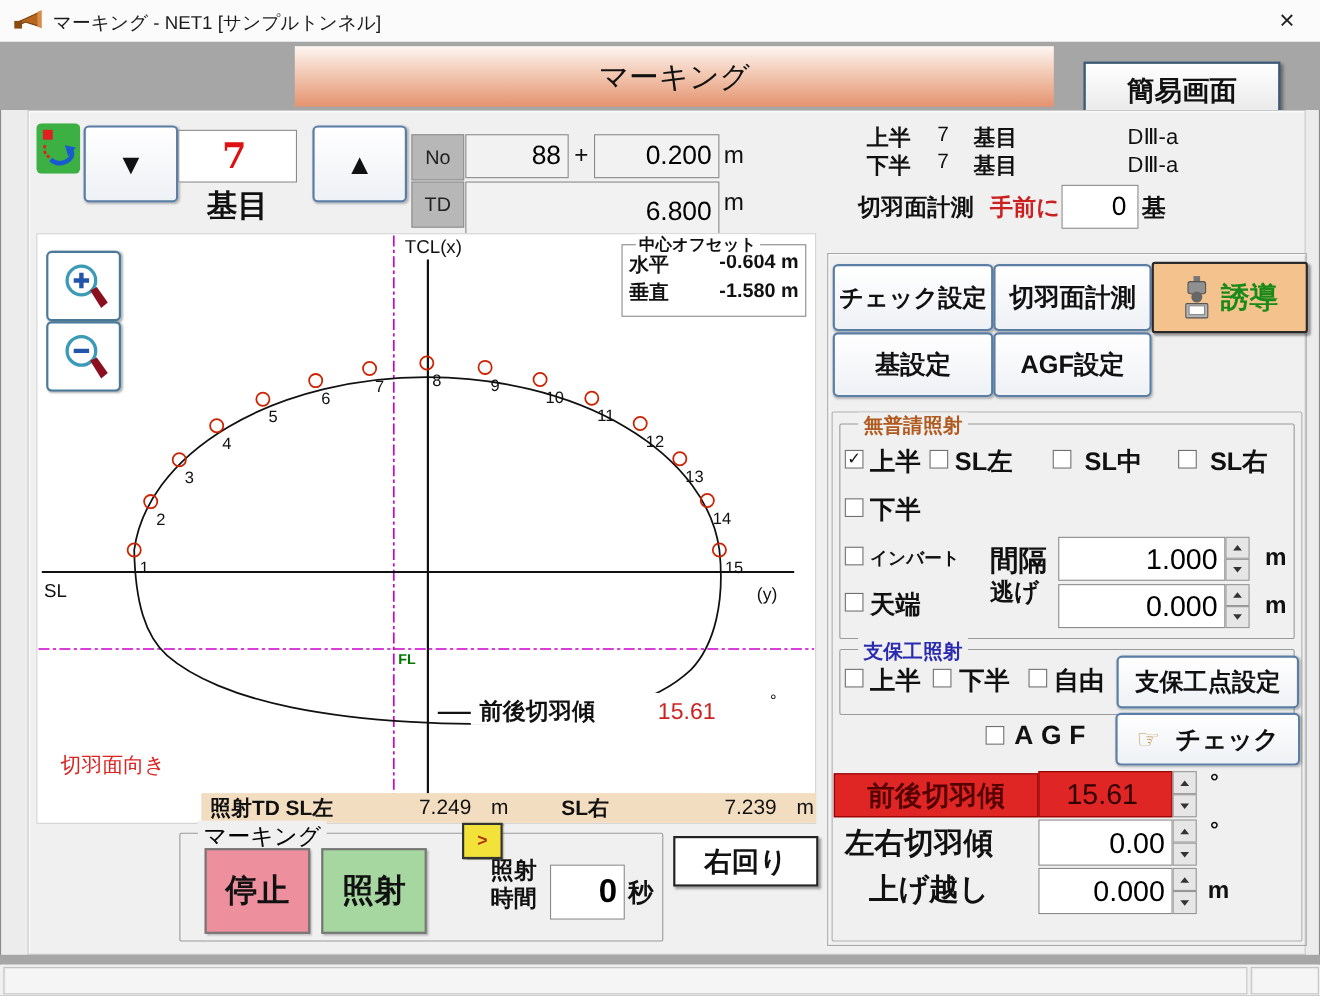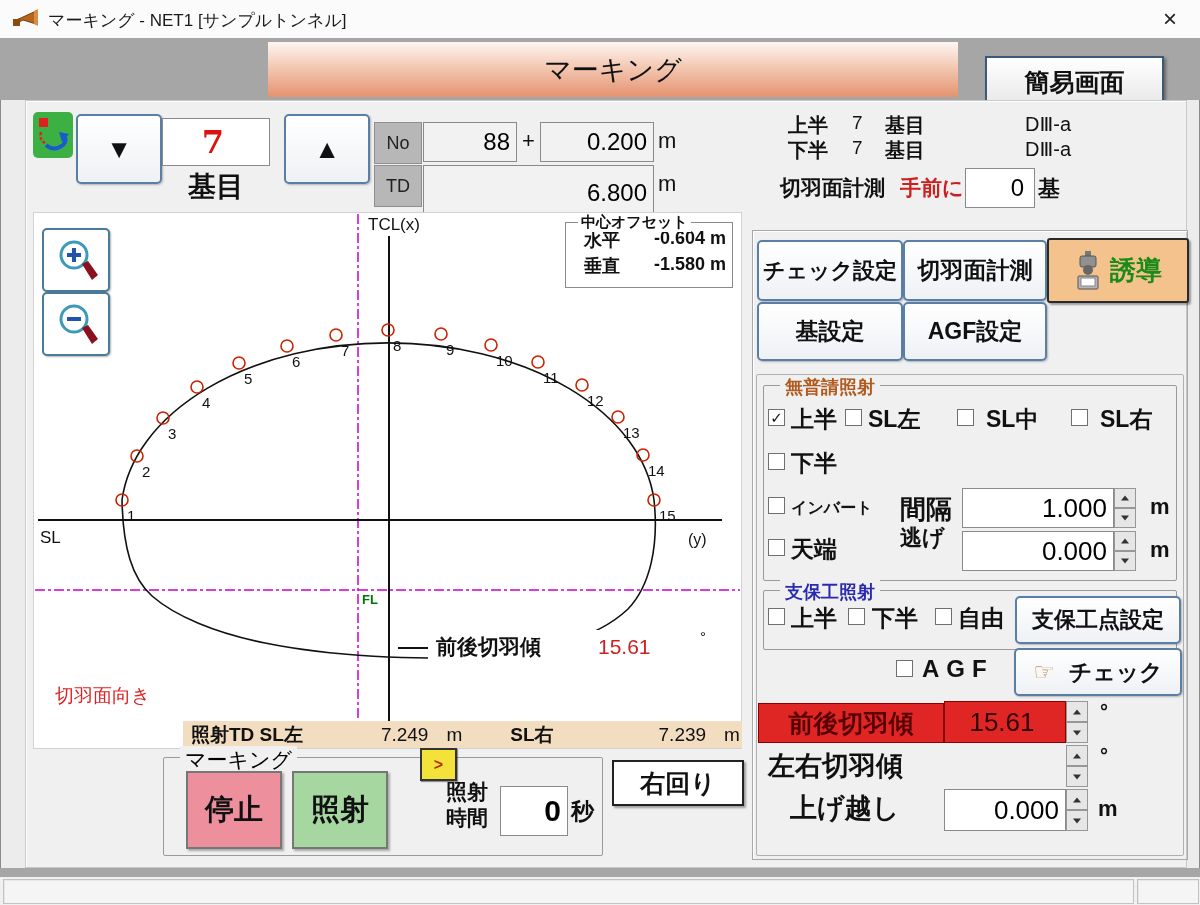--- a/index.html
+++ b/index.html
@@ -30,21 +30,21 @@
   .spin-down::after{border-top:5px solid #333;}
   .jp-bold{font-weight:bold;color:#111;}
   
   #plot{left:33px;top:212px;width:709px;height:537px;background:#fff;border:1px solid #d2d2d2;box-sizing:border-box;}
   #plot-svg{left:33px;top:212px;}
   svg text{font-family:"Liberation Sans","DejaVu Sans",sans-serif;}
   .pt{fill:none;stroke:#cc2200;stroke-width:1.6;}
   .ptlbl{font-size:15px;fill:#111;}
   #offset-box{left:565px;top:222px;width:166px;height:64px;background:#fff;border:1.5px solid #8a8a8a;}
   #offset-title{left:578px;top:213px;font-size:15px;font-weight:bold;background:#fff;padding:0 3px;color:#111;}
-  .offset-row{display:flex;justify-content:space-between;padding:2px 6px 0 6px;font-size:18px;font-weight:bold;color:#111;margin-left:12px;}
+  .offset-row{display:flex;justify-content:space-between;padding:2px 6px 0 6px;font-size:18px;font-weight:bold;color:#111;}
   .zoombtn{width:64px;height:60px;background:#fff;border:2px solid #4a7a9a;border-radius:5px;display:flex;align-items:center;justify-content:center;box-shadow:1px 1px 2px rgba(0,0,0,.3);}
   #tdbar{left:183px;top:721px;width:559px;height:27px;background:#f3ddc0;display:flex;align-items:center;font-size:19px;color:#111;}
   
   .panelbox{border:1.5px solid #a8a8a8;box-shadow:inset 1px 1px 0 #fff;}
   #guide-btn{background:#f4c38d;border:2px solid #2a2a2a;border-radius:3px;box-shadow:2px 2px 2px rgba(0,0,0,.35);display:flex;align-items:center;justify-content:center;gap:8px;}
   .redbox{background:#e02525;border:1px solid #8a0000;display:flex;align-items:center;justify-content:center;}
   
   #stop-btn{background:#ee8f9e;border:2px solid #777;box-shadow:2px 2px 2px rgba(0,0,0,.3);display:flex;align-items:center;justify-content:center;font-size:29px;font-weight:bold;color:#111;}
   #fire-btn{background:#a7d7a0;border:2px solid #777;box-shadow:2px 2px 2px rgba(0,0,0,.3);display:flex;align-items:center;justify-content:center;font-size:29px;font-weight:bold;color:#111;}
   #list-btn{background:#fff;border:2px solid #666;border-radius:3px;box-shadow:2px 2px 2px rgba(0,0,0,.3);display:flex;flex-direction:column;align-items:center;justify-content:center;font-size:20px;font-weight:bold;color:#111;line-height:1.25;}
@@ -267,20 +267,21 @@
   <div class="abs redbox" style="left:758px;top:703px;width:184px;height:38px;">
     <span style="font-size:25px;font-weight:bold;color:#550000;">前後切羽傾</span>
   </div>
   <div class="abs redbox vfield" style="left:944px;top:701px;width:122px;height:42px;font-size:26px;color:#300000;background:#e02525;">15.61</div>
   <div class="abs spinner" style="left:1066px;top:701px;height:42px;">
       <div class="spinbtn spin-up"></div>
       <div class="spinbtn spin-down"></div>
     </div>
   <div class="abs jp-bold" style="left:1100px;top:700px;font-size:20px;">°</div>
   <div class="abs jp-bold" style="left:768px;top:748px;font-size:27px;">左右切羽傾</div>
+  <div class="abs vfield" style="left:944px;top:745px;width:122px;height:42px;font-size:26px;">0.00</div>
   <div class="abs spinner" style="left:1066px;top:745px;height:42px;">
       <div class="spinbtn spin-up"></div>
       <div class="spinbtn spin-down"></div>
     </div>
   <div class="abs jp-bold" style="left:1100px;top:744px;font-size:20px;">°</div>
   <div class="abs jp-bold" style="left:790px;top:790px;font-size:27px;">上げ越し</div>
   <div class="abs vfield" style="left:944px;top:789px;width:122px;height:42px;font-size:26px;">0.000</div>
   <div class="abs spinner" style="left:1066px;top:789px;height:42px;">
       <div class="spinbtn spin-up"></div>
       <div class="spinbtn spin-down"></div>

